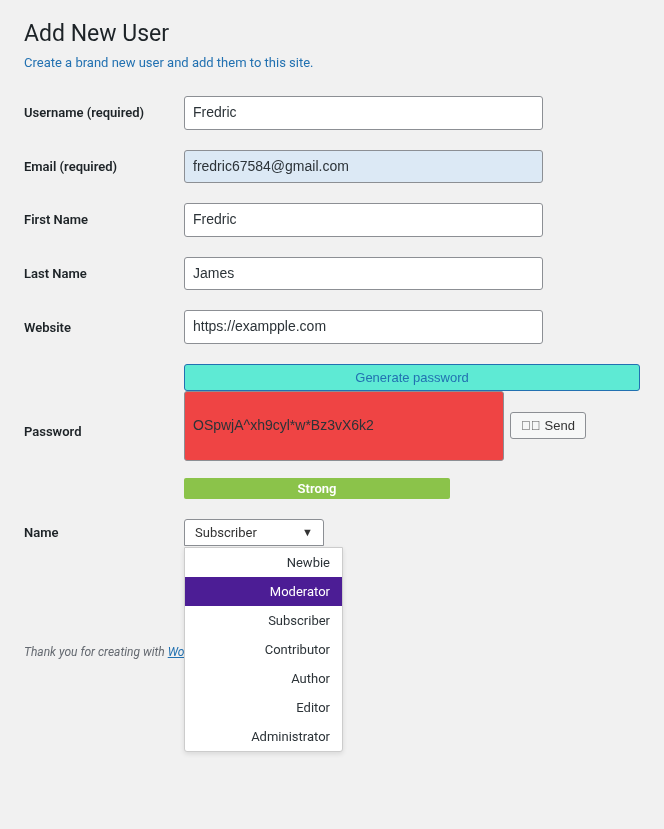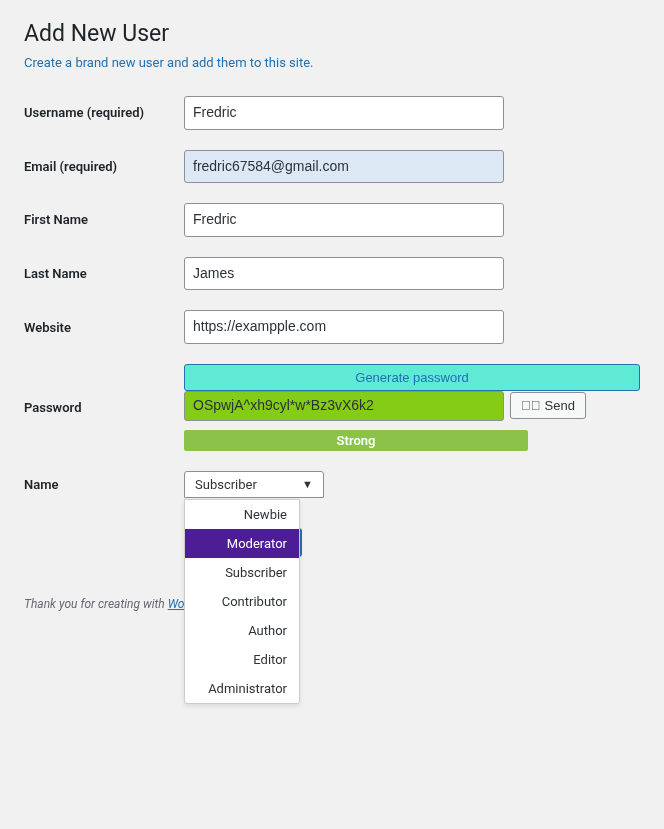--- a/index.html
+++ b/index.html
@@ -44,21 +44,21 @@
       color: #1d2327;
       vertical-align: middle;
     }
 
     .form-table td {
       padding: 10px 0;
       vertical-align: middle;
     }
 
     .form-input {
-      width: 320px;
+      width: 359px;
       padding: 6px 8px;
       border: 1px solid #8c8f94;
       border-radius: 3px;
       font-size: 14px;
       color: #2c3338;
       background: #fff;
       line-height: 1.4;
     }
 
     .form-input.email-highlighted {
@@ -78,53 +78,53 @@
     }
 
     .password-row {
       display: flex;
       align-items: center;
       gap: 6px;
     }
 
     .password-input {
       width: 320px;
-      padding: 4px 8px;
+      padding: 24px 8px;
       border: 1px solid #8c8f94;
       border-radius: 3px;
       font-size: 14px;
       color: #2c3338;
-      background: #84cc16;
+      background: #ef4444;
       line-height: 1.4;
     }
 
     .hide-btn {
       background: #f6f7f7;
       border: 1px solid #8c8f94;
       color: #333;
       padding: 5px 10px;
       border-radius: 3px;
       font-size: 13px;
       cursor: pointer;
       display: flex;
       align-items: center;
       gap: 4px;
       white-space: nowrap;
     }
 
     .strength-bar {
-      width: 344px;
+      width: 266px;
       background: #8bc34a;
       text-align: center;
       padding: 3px 0;
       border-radius: 2px;
       color: #fff;
       font-size: 13px;
       font-weight: 600;
-      margin-top: 9px;
+      margin-top: 17px;
     }
 
     .checkbox-row {
       display: flex;
       align-items: center;
       gap: 8px;
     }
 
     .checkbox-row input[type="checkbox"] {
       width: 16px;
@@ -144,21 +144,21 @@
     }
 
     .dropdown-menu {
       position: absolute;
       top: 100%;
       left: 0;
       background: #fff;
       border: 1px solid #ccc;
       border-radius: 0 0 3px 3px;
       z-index: 100;
-      width: 116px;
+      width: 159px;
       box-shadow: 0 2px 5px rgba(0,0,0,0.1);
       margin-top: 1px;
     }
 
     .dropdown-item {
       padding: 7px 12px;
       font-size: 13px;
       color: #2c3338;
       cursor: pointer;
     }

